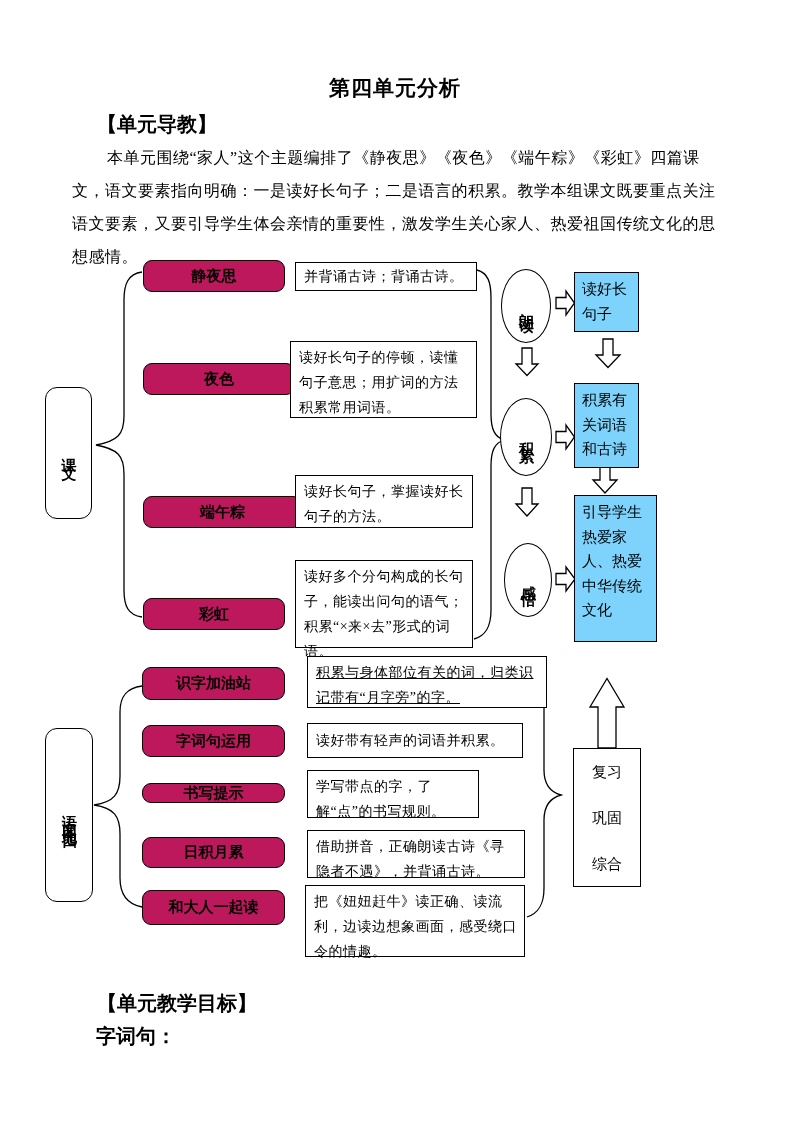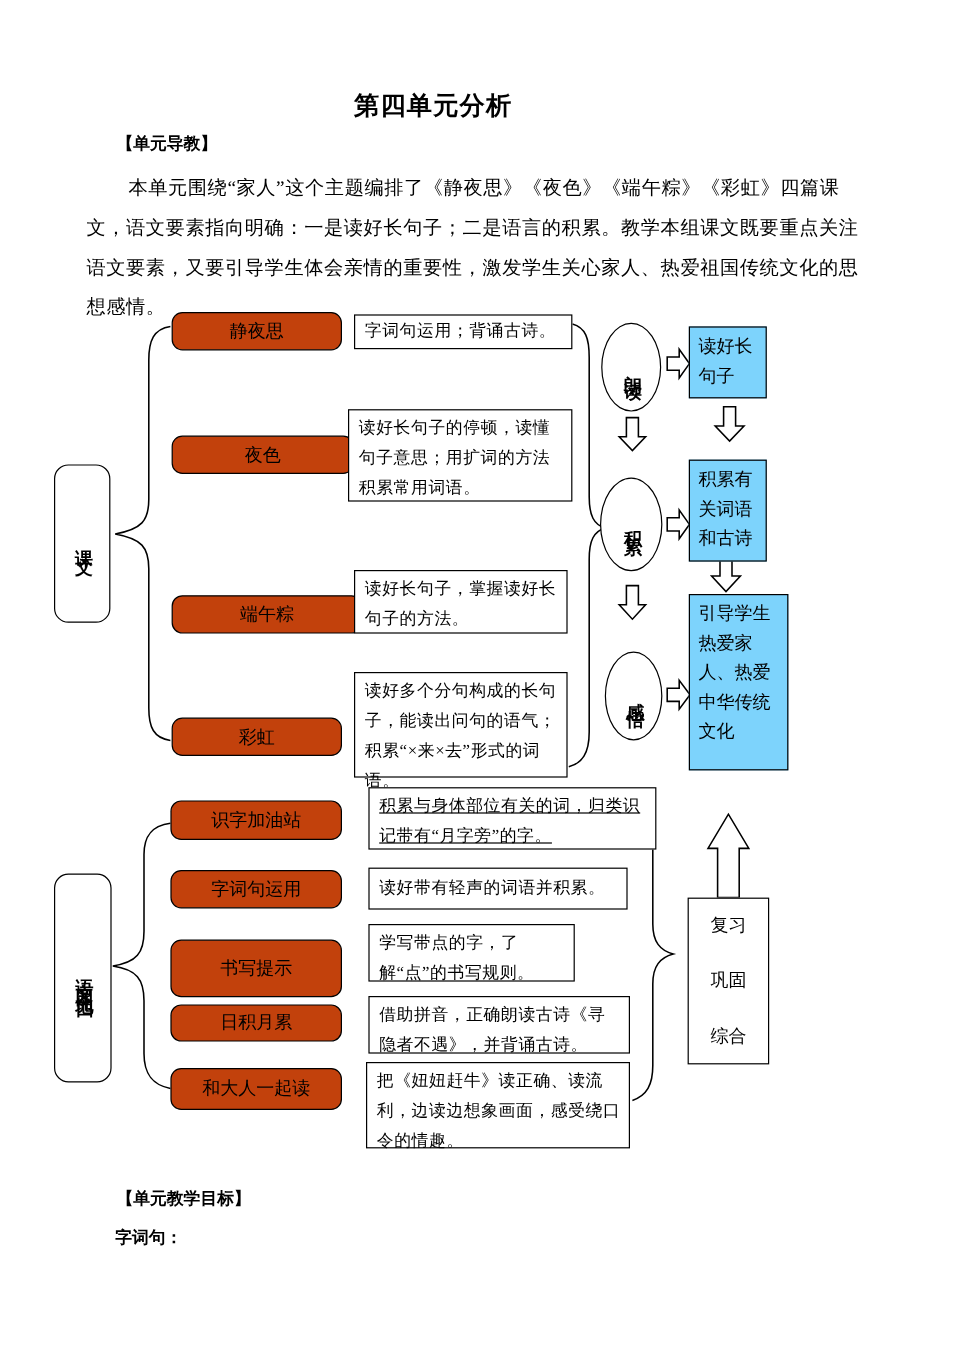--- a/index.html
+++ b/index.html
@@ -5,31 +5,32 @@
   html,body{margin:0;padding:0;}
   body{
     width:794px;height:1123px;position:relative;background:#ffffff;
     font-family:"Liberation Serif","DejaVu Serif",serif;color:#000;
     overflow:hidden;
   }
   .abs{position:absolute;box-sizing:border-box;}
   .doc-title{
     width:722px;text-align:center;font-size:21px;font-weight:bold;
     letter-spacing:1px;
+    margin-left:34px;
   }
-  .sec-header{font-size:14px;font-weight:bold;white-space:nowrap;}
+  .sec-header{font-size:20px;font-weight:bold;white-space:nowrap;}
   .para{
     width:652px;font-size:16px;line-height:33px;text-indent:35px;
     text-align:left;letter-spacing:0.5px;
   }
   
   .rbox{   
-    border:1.3px solid #000;border-radius:9px;background:#c2410c;
+    border:1.3px solid #000;border-radius:9px;background:#be185d;
     display:flex;align-items:center;justify-content:center;
-    font-size:15px;z-index:2;
+    font-size:15px;z-index:2;font-weight:bold;
   }
   .vbox{   
     border:1.3px solid #000;border-radius:12px;background:#fff;
     display:flex;align-items:center;justify-content:center;
     font-size:15px;font-weight:bold;z-index:2;
   }
   .vbox span{writing-mode:vertical-rl;letter-spacing:7px;}
   .dbox{   
     border:1.3px solid #000;background:#fff;font-size:14px;
     line-height:25px;padding:3px 7px 0 8px;z-index:2;
@@ -85,21 +86,21 @@
     <polygon points="600,462 610,462 610,480 617,480 605,493 593,480 600,480"></polygon>
     <polygon points="598,748 598,707 590,707 607,678.5 624,707 616,707 616,748"></polygon>
   </g>
 </svg>
 
 <div class="abs vbox" style="left:45px;top:387px;width:47px;height:132px;">
   <span>课文</span>
 </div>
 
 <div class="abs rbox" style="left:143px;top:260px;width:142px;height:32px;">静夜思</div>
-<div class="abs dbox center1" style="left:295px;top:262px;width:182px;height:29px;">字词句运用；背诵古诗。</div>
+<div class="abs dbox center1" style="left:295px;top:262px;width:182px;height:29px;">并背诵古诗；背诵古诗。</div>
 
 <div class="abs rbox" style="left:143px;top:363px;width:152px;height:32px;">夜色</div>
 <div class="abs dbox" style="left:290px;top:341px;width:187px;height:77px;">读好长句子的停顿，读懂句子意思；用扩词的方法积累常用词语。</div>
 
 <div class="abs rbox" style="left:143px;top:496px;width:159px;height:32px;">端午粽</div>
 <div class="abs dbox" style="left:295px;top:475px;width:178px;height:53px;">读好长句子，掌握读好长句子的方法。</div>
 
 <div class="abs rbox" style="left:143px;top:598px;width:142px;height:32px;">彩虹</div>
 <div class="abs dbox" style="left:295px;top:560px;width:178px;height:88px;">读好多个分句构成的长句子，能读出问句的语气；积累“×来×去”形式的词语。</div>
 
@@ -121,21 +122,21 @@
 <div class="abs vbox" style="left:45px;top:728px;width:48px;height:174px;">
   <span style="letter-spacing:5px;">语文园地四</span>
 </div>
 
 <div class="abs rbox" style="left:142px;top:667px;width:143px;height:33px;">识字加油站</div>
 <div class="abs dbox" style="left:307px;top:656px;width:240px;height:52px;text-decoration:underline;">积累与身体部位有关的词，归类识记带有“月字旁”的字。</div>
 
 <div class="abs rbox" style="left:142px;top:725px;width:143px;height:32px;">字词句运用</div>
 <div class="abs dbox center1" style="left:307px;top:723px;width:216px;height:35px;">读好带有轻声的词语并积累。</div>
 
-<div class="abs rbox" style="left:142px;top:783px;width:143px;height:48px;">书写提示</div>
+<div class="abs rbox" style="left:142px;top:783px;width:143px;height:20px;">书写提示</div>
 <div class="abs dbox" style="left:307px;top:770px;width:172px;height:48px;">学写带点的字，了解“点”的书写规则。</div>
 
 <div class="abs rbox" style="left:142px;top:837px;width:143px;height:31px;">日积月累</div>
 <div class="abs dbox" style="left:307px;top:830px;width:218px;height:48px;">借助拼音，正确朗读古诗《寻隐者不遇》，并背诵古诗。</div>
 
 <div class="abs rbox" style="left:142px;top:890px;width:143px;height:35px;">和大人一起读</div>
 <div class="abs dbox" style="left:305px;top:885px;width:220px;height:72px;">把《妞妞赶牛》读正确、读流利，边读边想象画面，感受绕口令的情趣。</div>
 
 <div class="abs sumbox" style="left:573px;top:748px;width:68px;height:139px;">复习
 巩固

